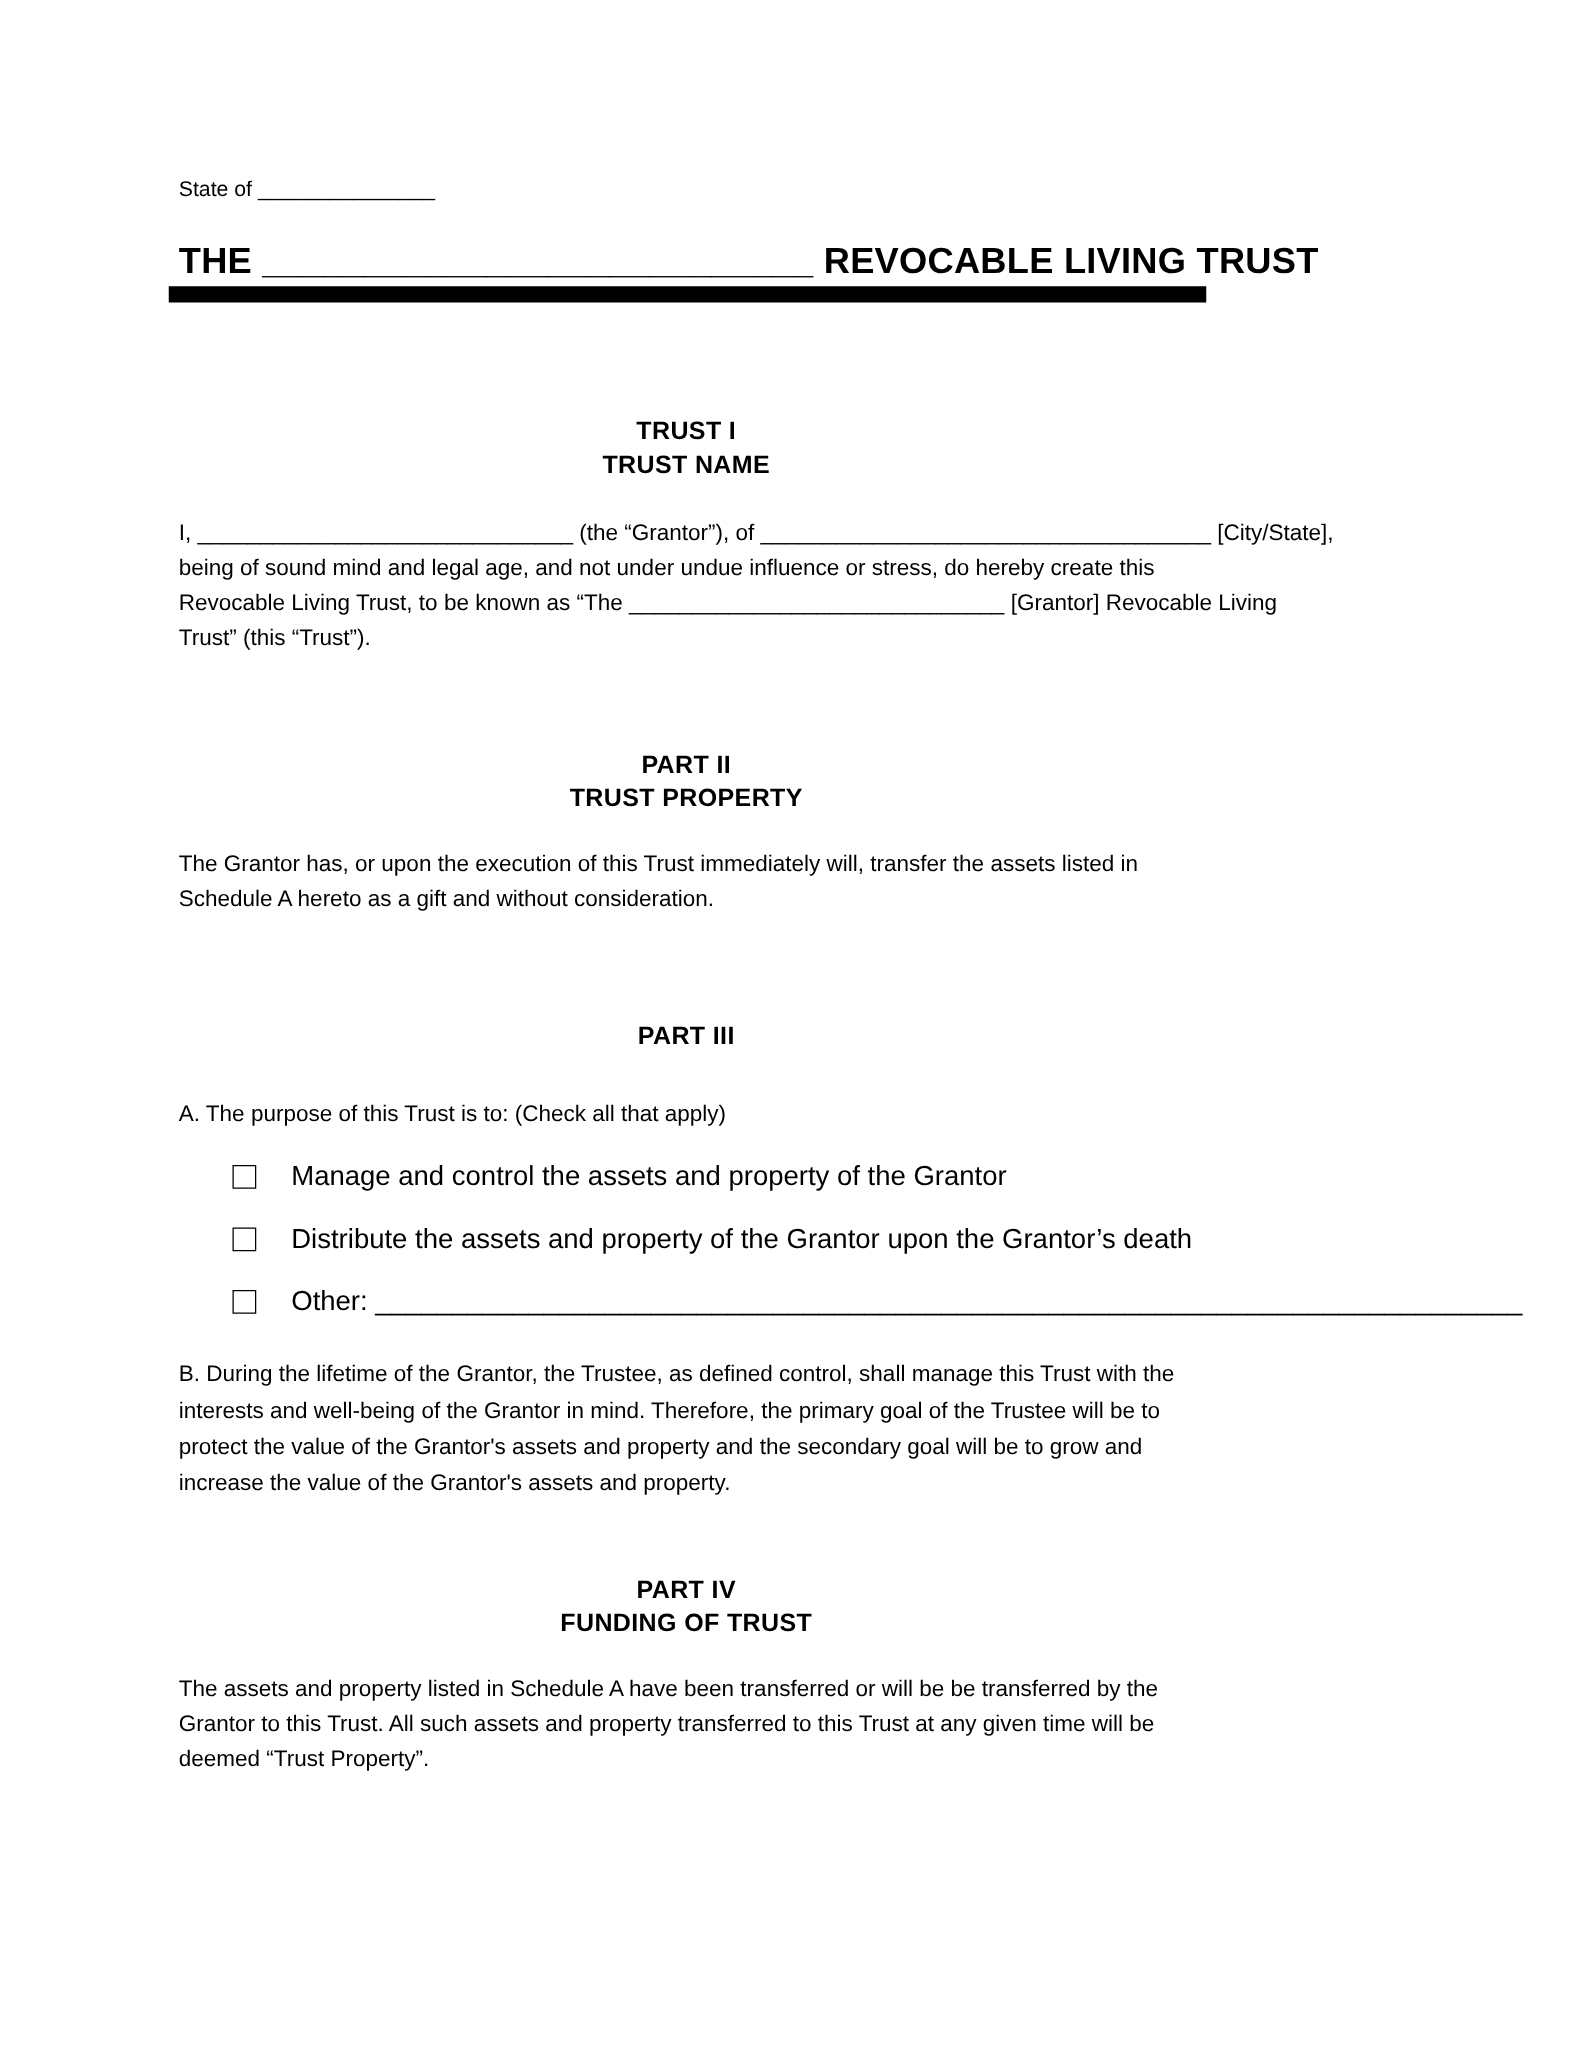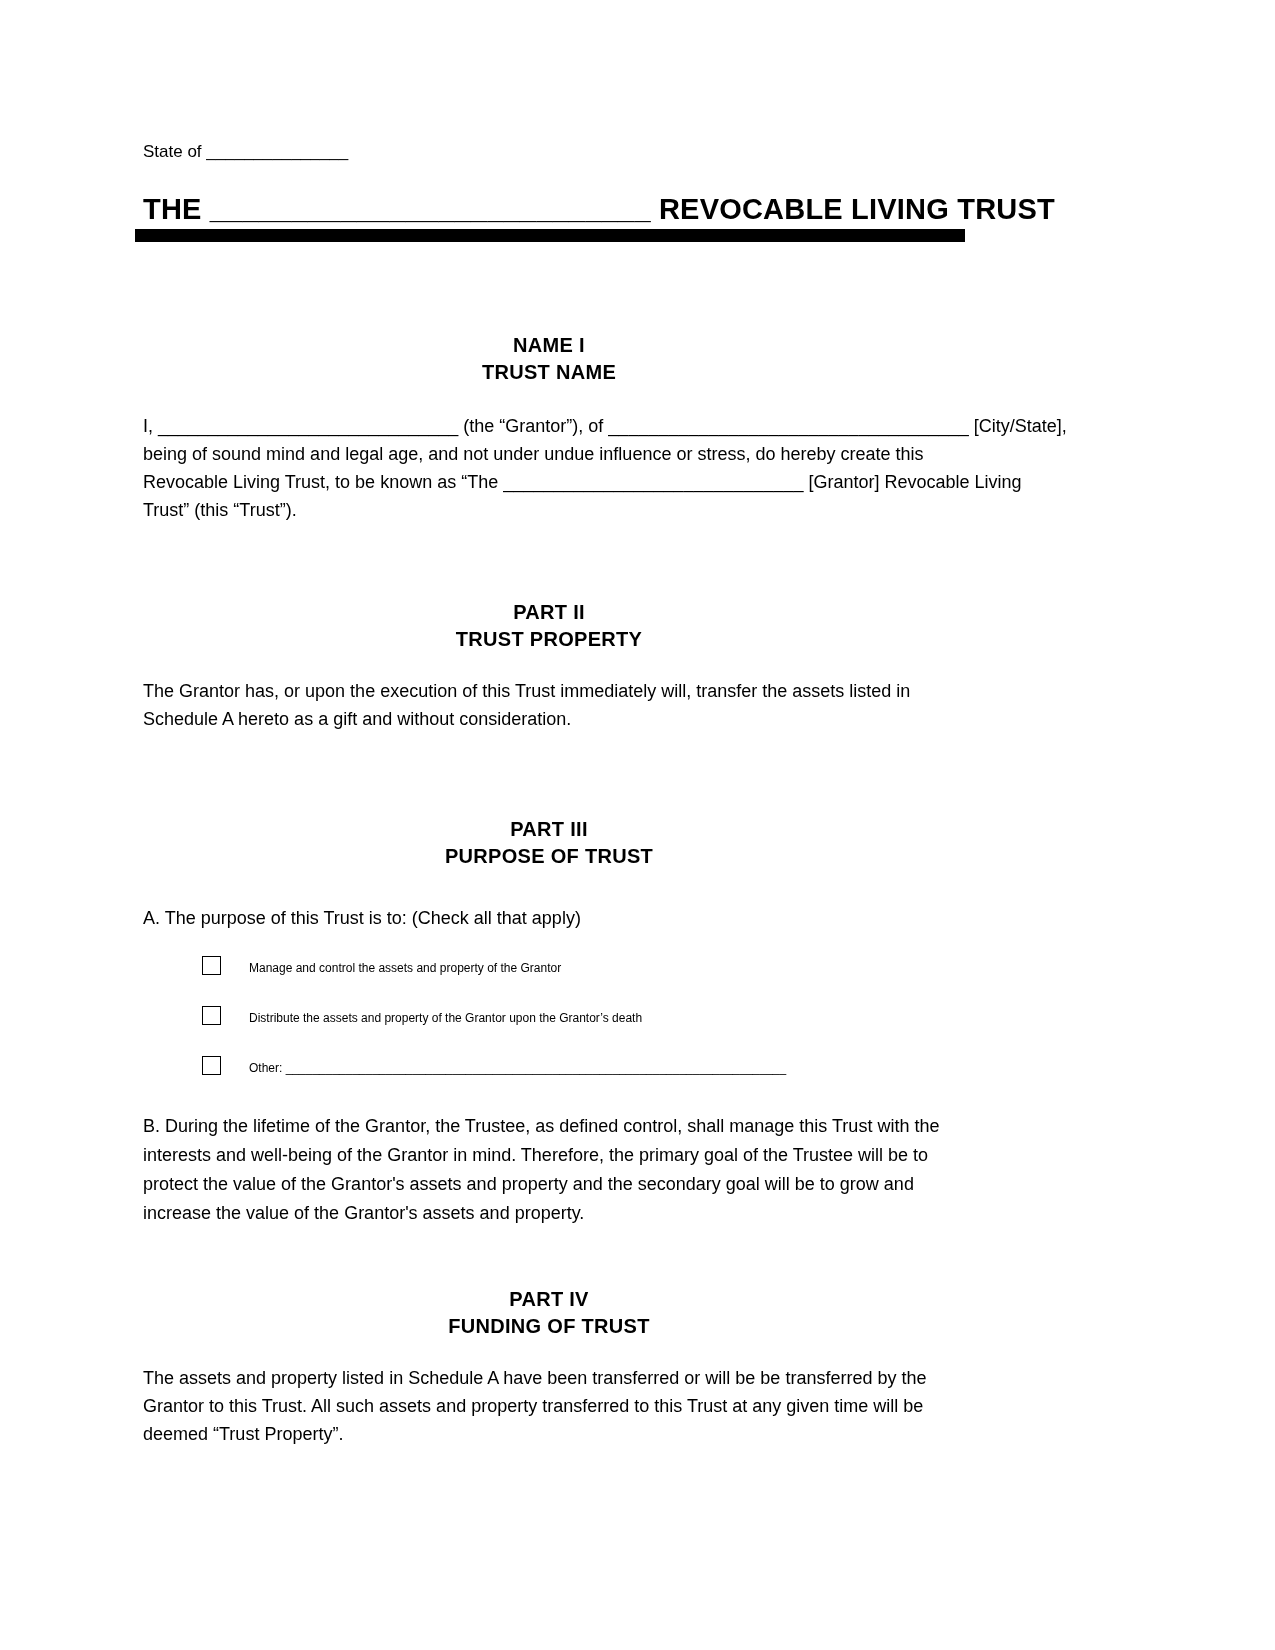--- a/index.html
+++ b/index.html
@@ -64,22 +64,22 @@
   }
   .para-b .line { white-space: nowrap; }
   .purpose-intro {
     margin-top: 34px;
     font-size: 18px;
     line-height: 28px;
     white-space: nowrap;
   }
   .checkbox-row {
     margin-top: 22px;
-    margin-left: 59px;
-    font-size: 12px;
+    margin-left: 43px;
+    font-size: 22px;
     line-height: 28px;
     white-space: nowrap;
   }
   .checkbox-square {
     display: inline-block;
     box-sizing: border-box;
     width: 19px;
     height: 19px;
     border: 1.5px solid #000000;
     background: #ffffff;
@@ -97,42 +97,41 @@
 <body>
 
 <div class="page">
 
   <div class="state-line">State of _______________</div>
 
   <div class="doc-title">THE ___________________________ REVOCABLE LIVING TRUST</div>
   <div class="title-rule"></div>
 
   <div class="section-heading heading-part1">
-    <div>NAME I</div>
+    <div>TRUST I</div>
     <div>TRUST NAME</div>
   </div>
   <div class="para para-part1">
     <div class="line">I, ______________________________ (the “Grantor”), of ____________________________________ [City/State],</div>
     <div class="line">being of sound mind and legal age, and not under undue influence or stress, do hereby create this</div>
     <div class="line">Revocable Living Trust, to be known as “The ______________________________ [Grantor] Revocable Living</div>
     <div class="line">Trust” (this “Trust”).</div>
   </div>
 
   <div class="section-heading heading-part2">
     <div>PART II</div>
     <div>TRUST PROPERTY</div>
   </div>
   <div class="para para-part2">
     <div class="line">The Grantor has, or upon the execution of this Trust immediately will, transfer the assets listed in</div>
     <div class="line">Schedule A hereto as a gift and without consideration.</div>
   </div>
 
   <div class="section-heading heading-part3">
     <div>PART III</div>
-    <div>PURPOSE OF TRUST</div>
   </div>
   <div class="purpose-intro">A. The purpose of this Trust is to: (Check all that apply)</div>
 
   <div class="checkbox-row">
     <span class="checkbox-square"></span><span>Manage and control the assets and property of the Grantor</span>
   </div>
   <div class="checkbox-row">
     <span class="checkbox-square"></span><span>Distribute the assets and property of the Grantor upon the Grantor’s death</span>
   </div>
   <div class="checkbox-row">

